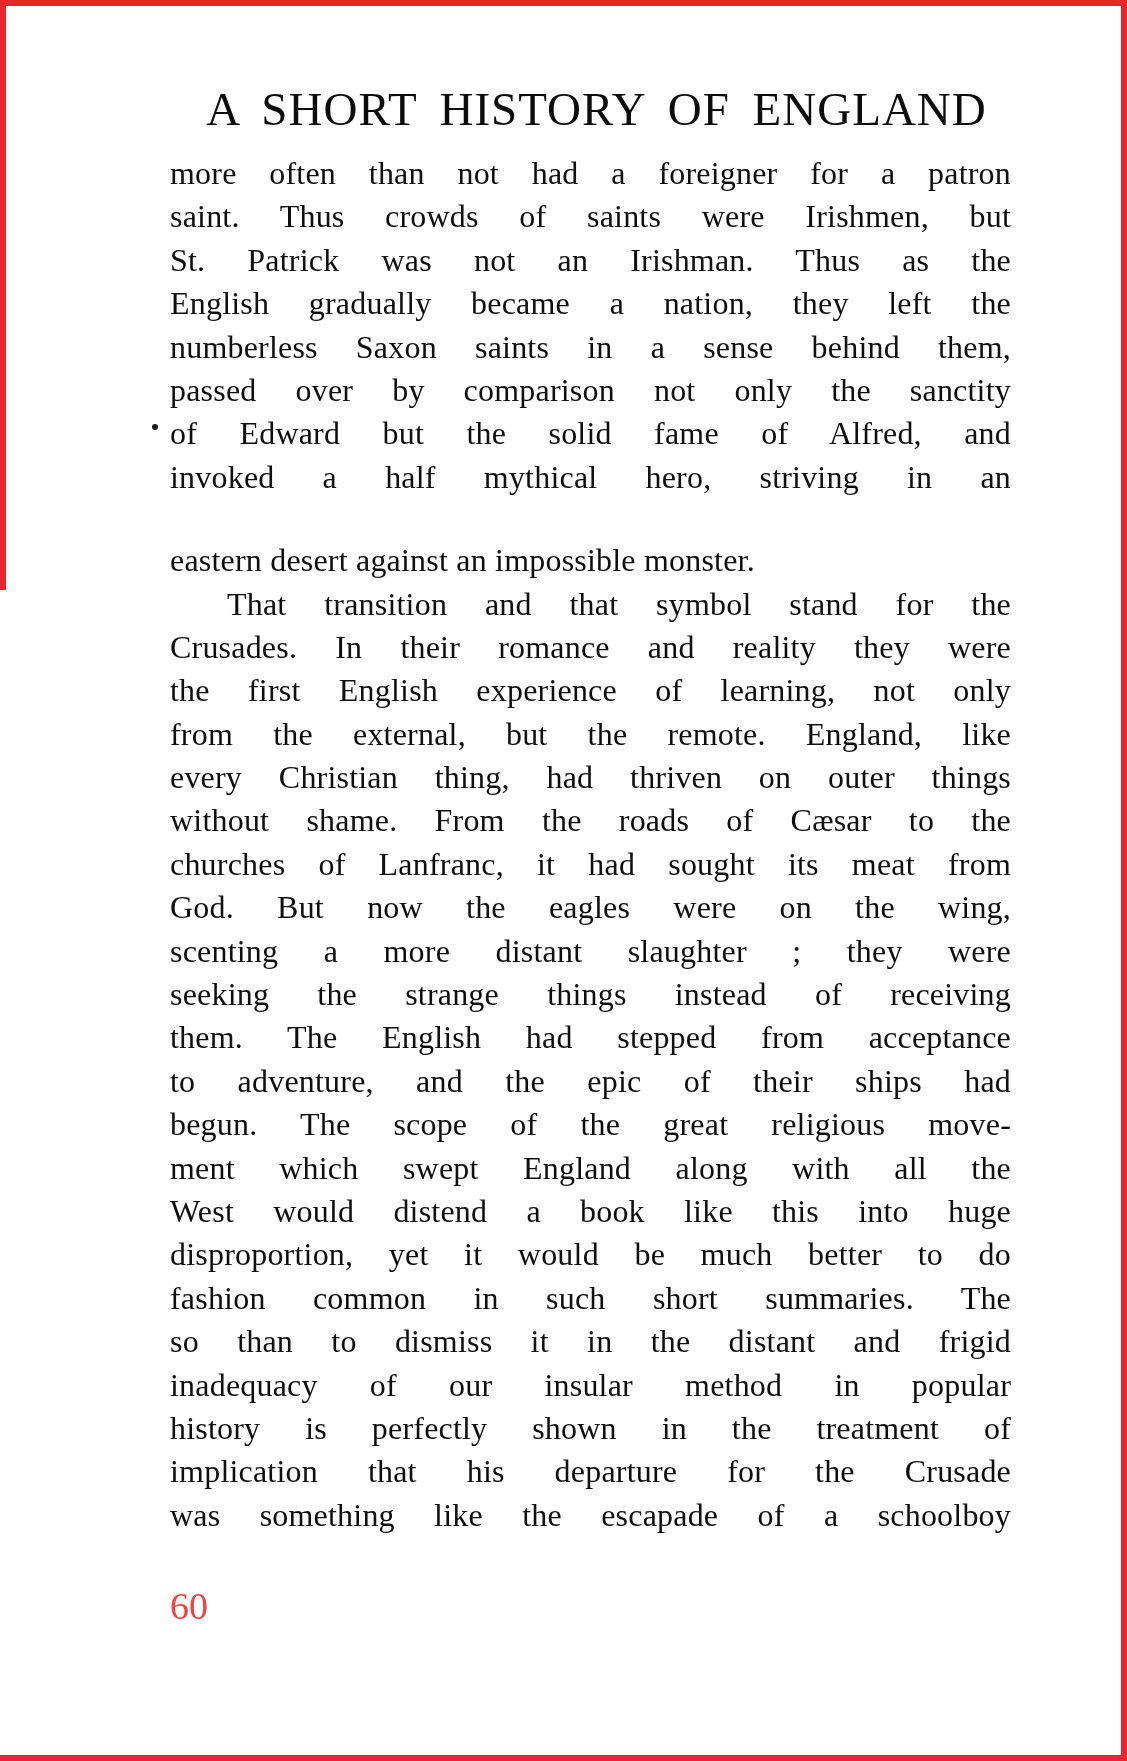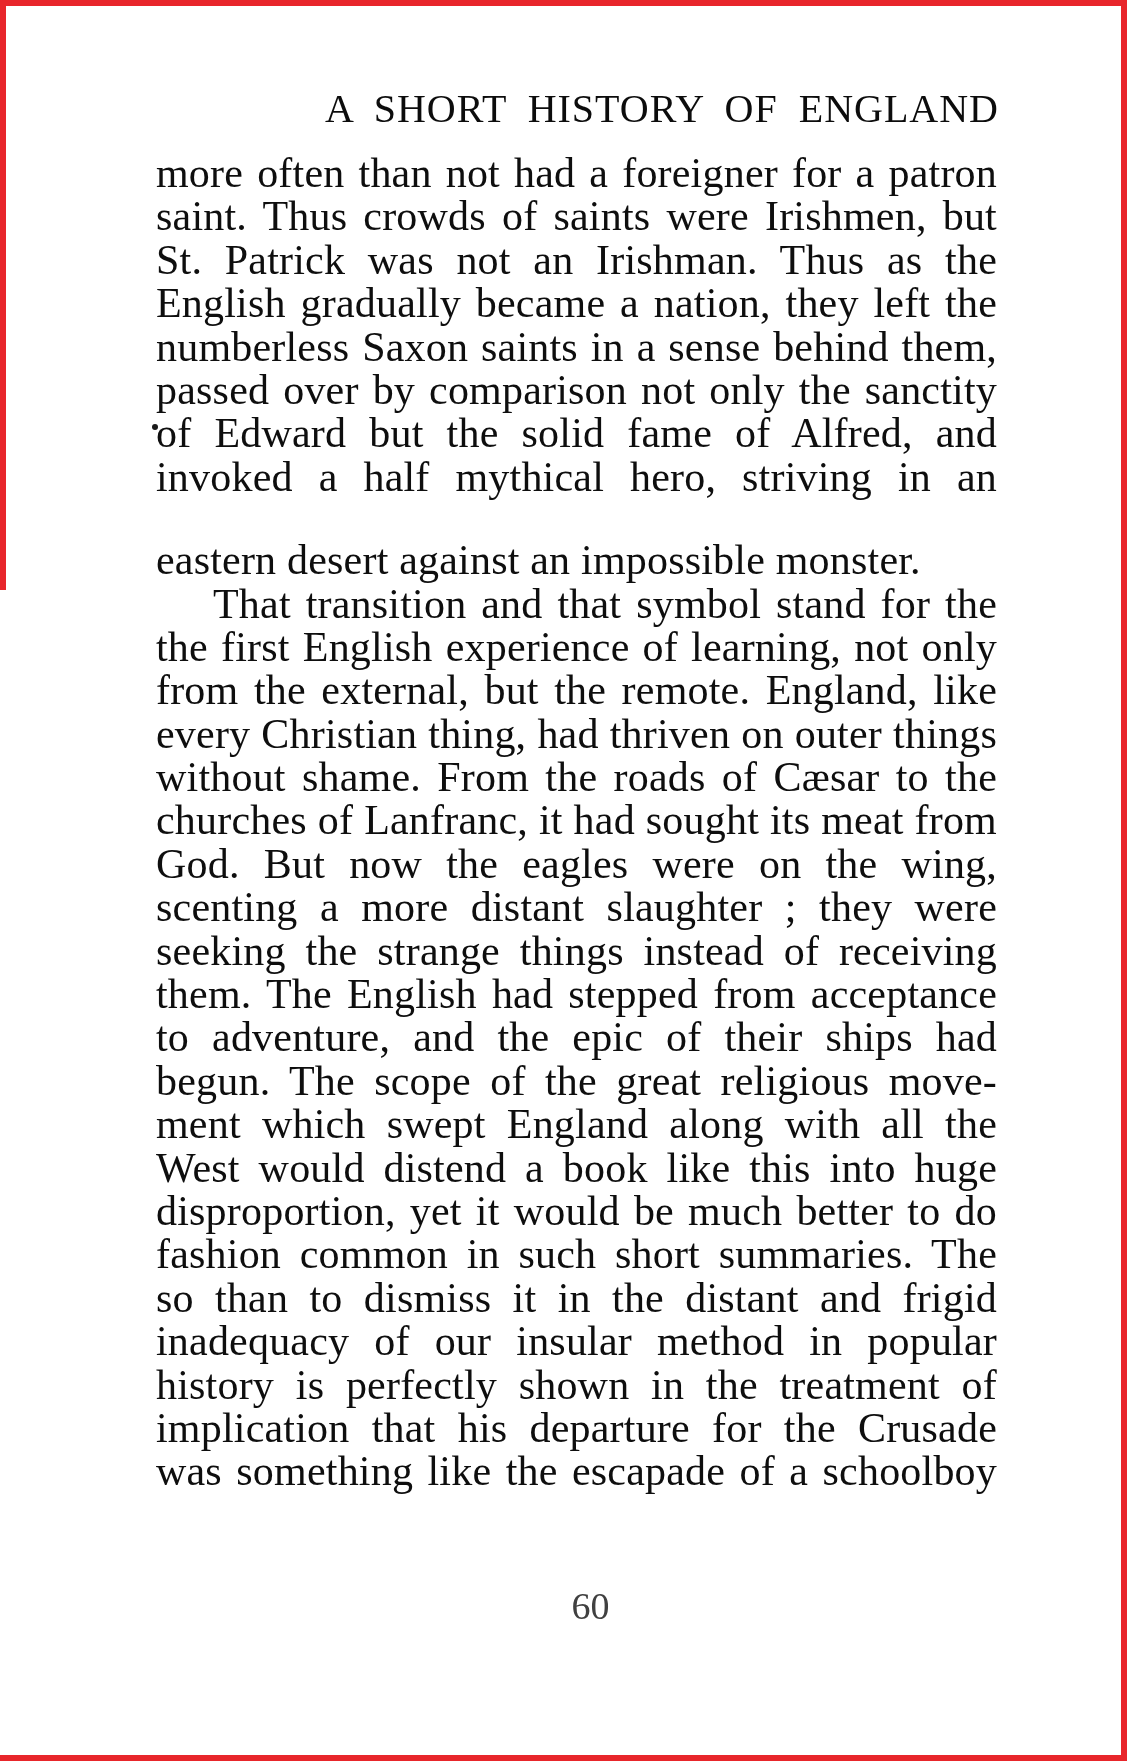--- a/index.html
+++ b/index.html
@@ -21,38 +21,38 @@
     position: absolute;
     background: #e8262b;
   }
   .edge-top    { left: 0; top: 0; width: 1127px; height: 6px; }
   .edge-left   { left: 0; top: 0; width: 6px;  height: 590px; }
   .edge-right  { left: 1121px; top: 0; width: 6px; height: 1761px; }
   .edge-bottom { left: 0; top: 1755px; width: 1127px; height: 6px; }
 
   .title {
     position: absolute;
-    left: 158px;
+    left: 176px;
     top: 84px;
     width: 841px;
-    text-align: right;
-    font-size: 40px;
+    text-align: center;
+    font-size: 47px;
     line-height: 50px;
     letter-spacing: 1px;
     word-spacing: 10px;
     white-space: nowrap;
     color: #0c0c0c;
   }
 
   .body-text {
     position: absolute;
-    left: 156px;
+    left: 170px;
     top: 152px;
     width: 841px;
-    font-size: 42px;
+    font-size: 32px;
     letter-spacing: 0.2px;
     color: #0e0e0e;
   }
   .line {
     height: 43.4px;
     line-height: 43.4px;
     text-align: justify;
     text-align-last: justify;
     overflow: visible;
   }
@@ -73,24 +73,24 @@
     height: 6px;
     border-radius: 50%;
     background: #1a1a1a;
   }
 
   .page-number {
     position: absolute;
     left: 170px;
     top: 1584px;
     width: 841px;
-    text-align: center;
+    text-align: left;
     font-size: 38px;
     line-height: 44px;
-    color: #404040;
+    color: #ef4444;
   }
 </style>
 </head>
 <body>
 
 <div class="page">
   <div class="edge edge-top"></div>
   <div class="edge edge-left"></div>
   <div class="edge edge-right"></div>
   <div class="edge edge-bottom"></div>
@@ -101,20 +101,21 @@
       <div class="line">more often than not had a foreigner for a patron</div>
       <div class="line">saint. Thus crowds of saints were Irishmen, but</div>
       <div class="line">St. Patrick was not an Irishman. Thus as the</div>
       <div class="line">English gradually became a nation, they left the</div>
       <div class="line">numberless Saxon saints in a sense behind them,</div>
       <div class="line">passed over by comparison not only the sanctity</div>
       <div class="line">of Edward but the solid fame of Alfred, and</div>
       <div class="line">invoked a half mythical hero, striving in an</div>
       <div class="line ragged">eastern desert against an impossible monster.</div>
       <div class="line indent">That transition and that symbol stand for the</div>
+      <div class="line">Crusades. In their romance and reality they were</div>
       <div class="line">the first English experience of learning, not only</div>
       <div class="line">from the external, but the remote. England, like</div>
       <div class="line">every Christian thing, had thriven on outer things</div>
       <div class="line">without shame. From the roads of Cæsar to the</div>
       <div class="line">churches of Lanfranc, it had sought its meat from</div>
       <div class="line">God. But now the eagles were on the wing,</div>
       <div class="line">scenting a more distant slaughter ; they were</div>
       <div class="line">seeking the strange things instead of receiving</div>
       <div class="line">them. The English had stepped from acceptance</div>
       <div class="line">to adventure, and the epic of their ships had</div>

